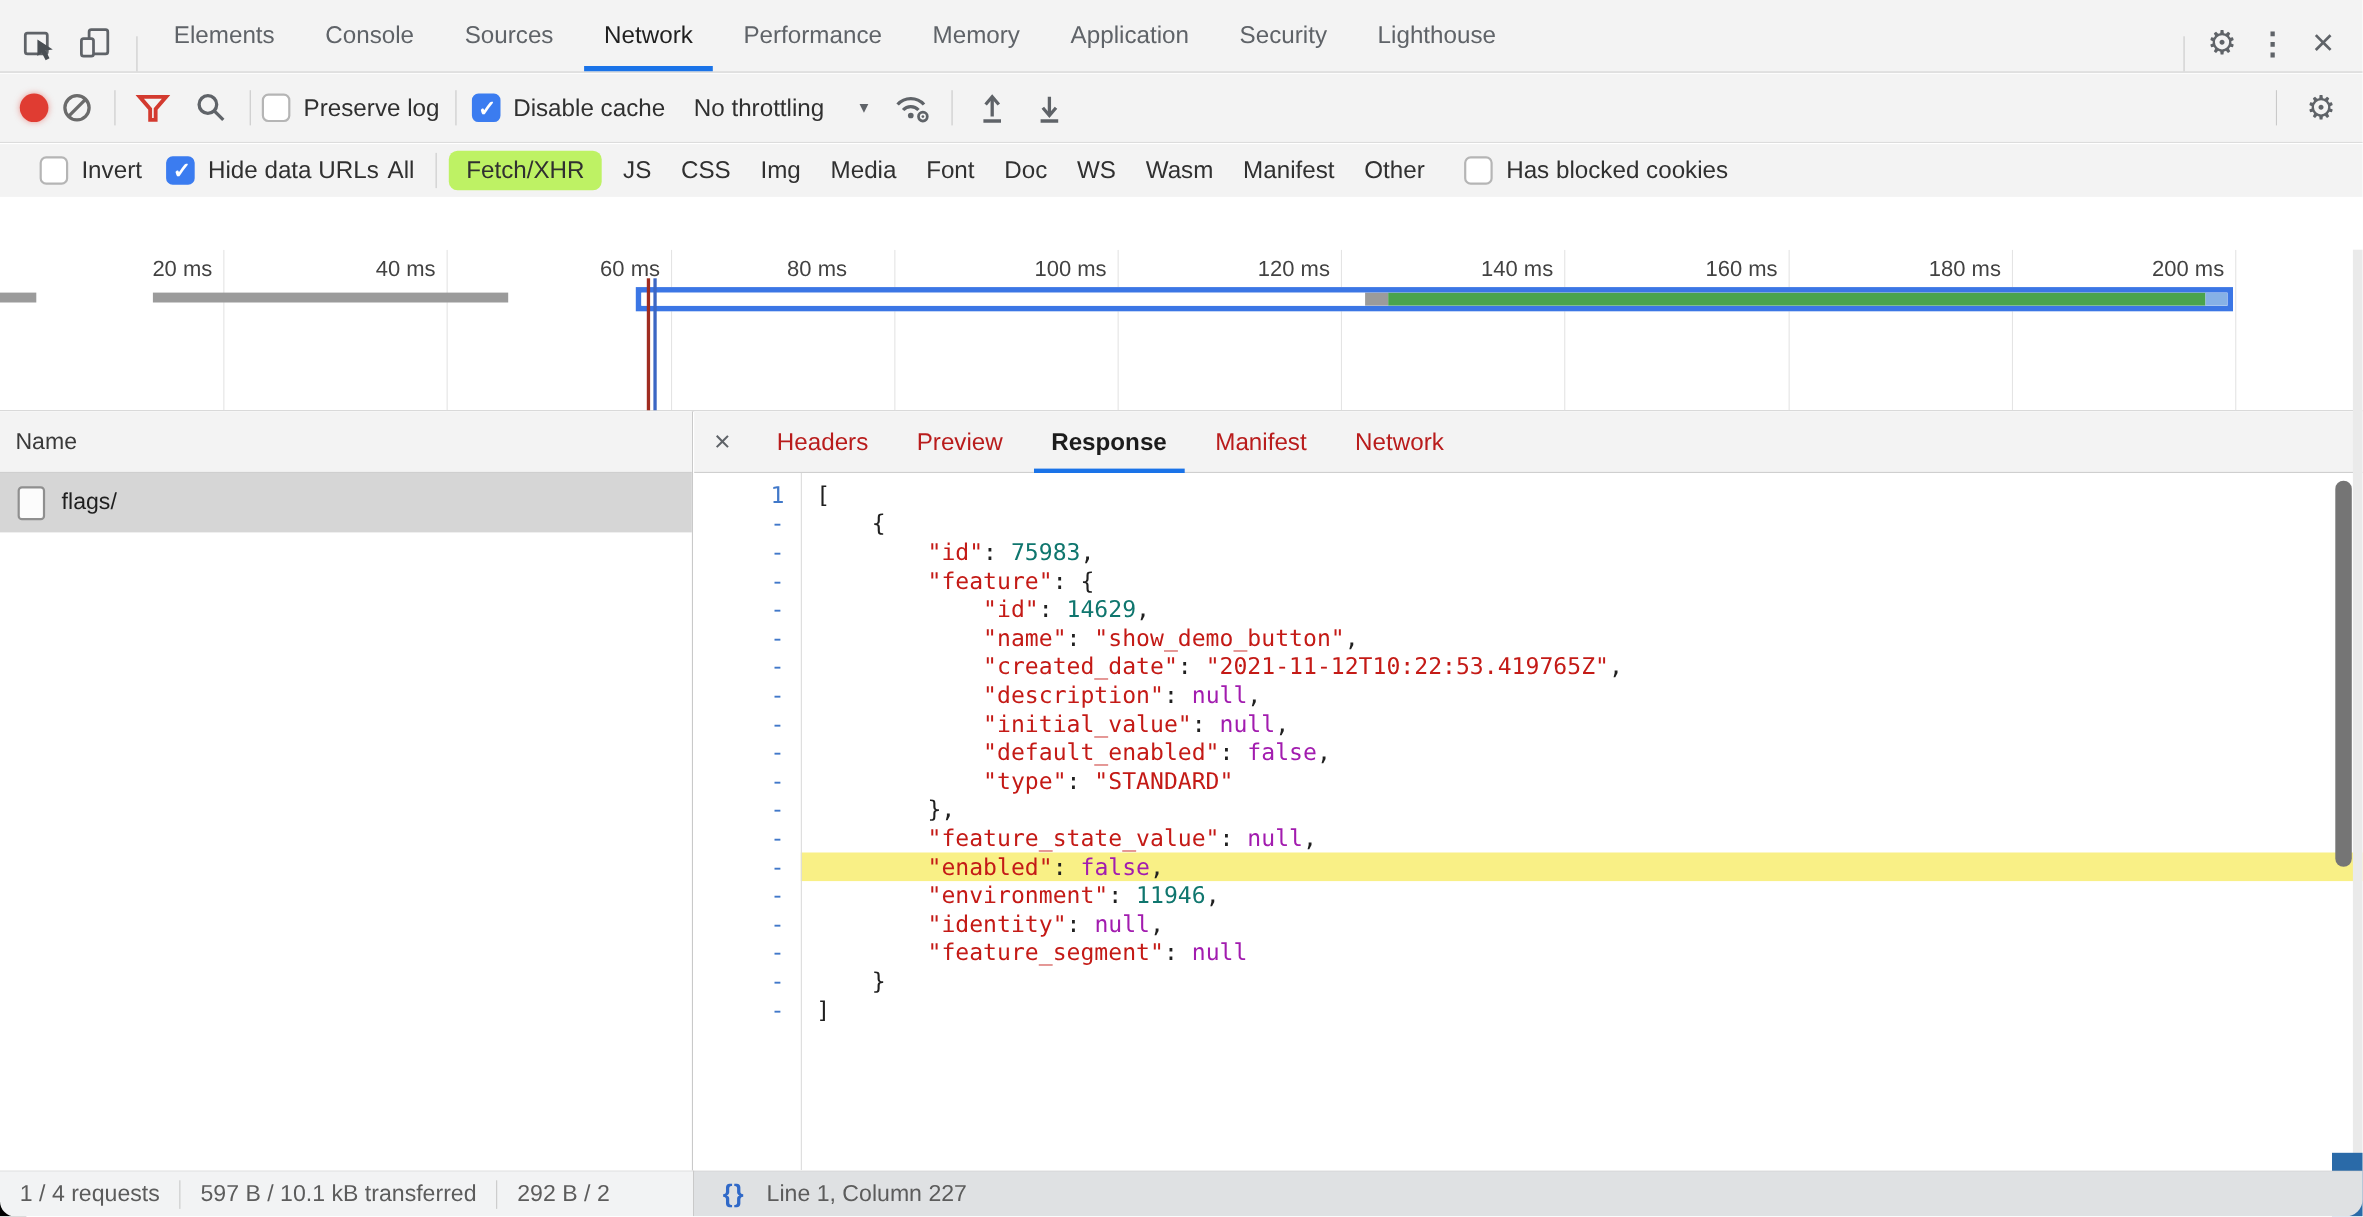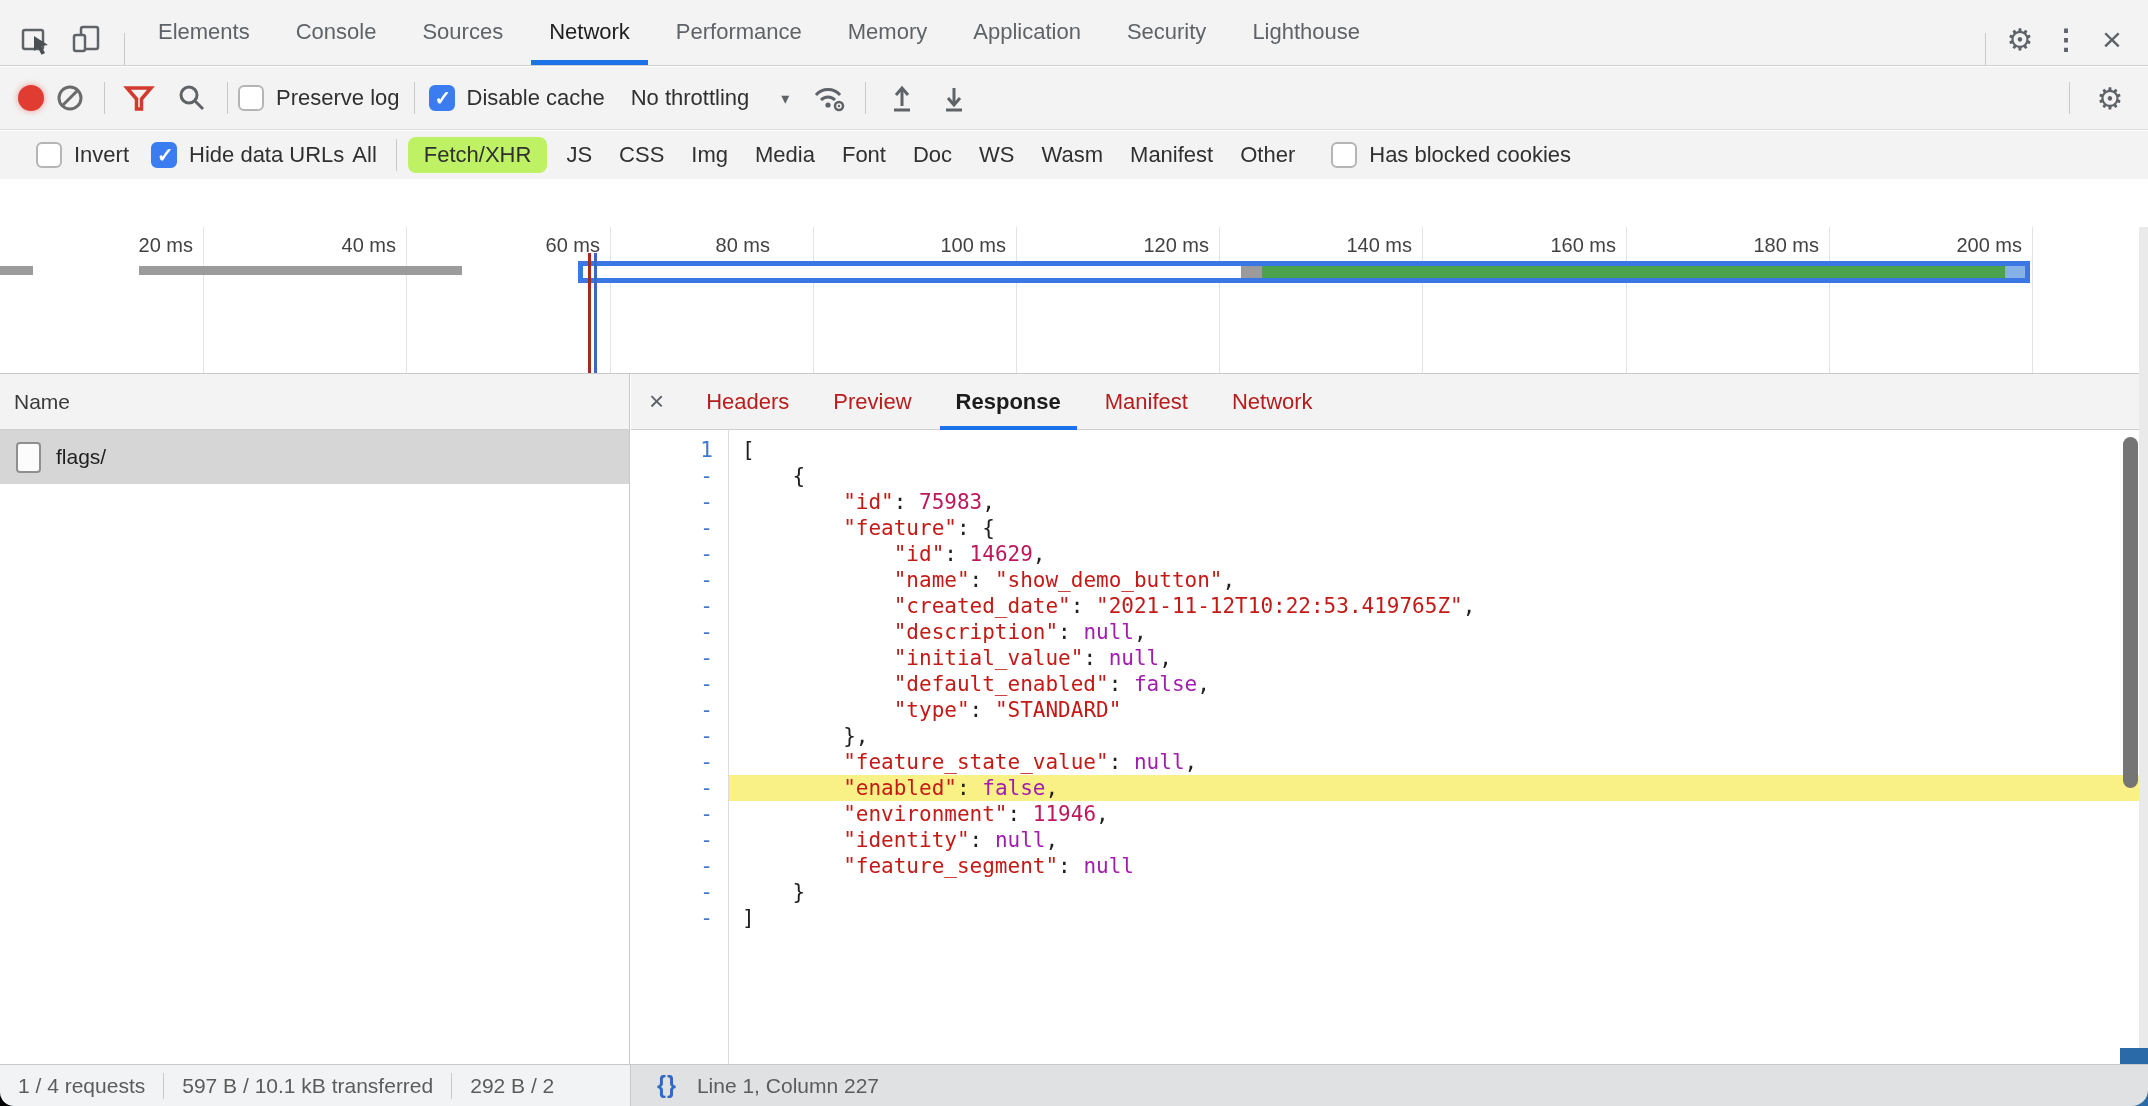--- a/index.html
+++ b/index.html
@@ -59,21 +59,21 @@
   .dtab.active { color:#1c1c1c; font-weight:bold; }
   .dtab .ul { position:absolute; left:6px; right:6px; bottom:0; height:4px; background:#1a73e8; }
 
   #code-area { position:relative; height:634px; padding-top:7px; font-family:"DejaVu Sans Mono", monospace; font-size:21px; line-height:26px; overflow:hidden; }
   #gutter-border { position:absolute; left:97px; top:0; bottom:0; width:1px; background:#dcdcdc; }
   .cl { display:flex; height:26px; }
   .cl .gut { width:97px; flex:none; text-align:right; padding-right:15px; color:#4178c9; cursor:pointer; }
   .cl .txt { flex:1; padding-left:14px; white-space:pre; color:#202020; }
   .cl.hl .txt { background:#f9f086; }
   .tk-k,.tk-s { color:#c41a16; }
-  .tk-n { color:#be185d; }
+  .tk-n { color:#0f766e; }
   .tk-a { color:#a21caf; }
   #vthumb { position:absolute; right:10px; top:63px; width:15px; height:351px; background:#757575; border-radius:8px; cursor:pointer; }
 
   #right-strip { position:absolute; left:2139px; top:227px; width:9px; height:879px; background:#eaeaea; }
 
   
   #corner-bl { position:absolute; left:0; bottom:0; width:24px; height:24px; background:#000; }
   #corner-br { position:absolute; right:0; bottom:0; width:28px; height:58px; background:#2a6aa8; }
   #status-left { position:absolute; left:0; top:1064px; width:630px; height:42px; background:#f2f3f4; border-top:1px solid #c9c9c9; border-bottom-left-radius:14px; display:flex; align-items:center; gap:18px; padding-left:18px; overflow:hidden; font-size:21px; color:#5c5c5c; white-space:nowrap; }
   #status-right { position:absolute; left:630px; top:1064px; width:1518px; height:42px; background:#dfe1e3; border-top:1px solid #c9c9c9; border-left:1px solid #c9c9c9; border-bottom-right-radius:16px; display:flex; align-items:center; font-size:21px; color:#5c5c5c; }

